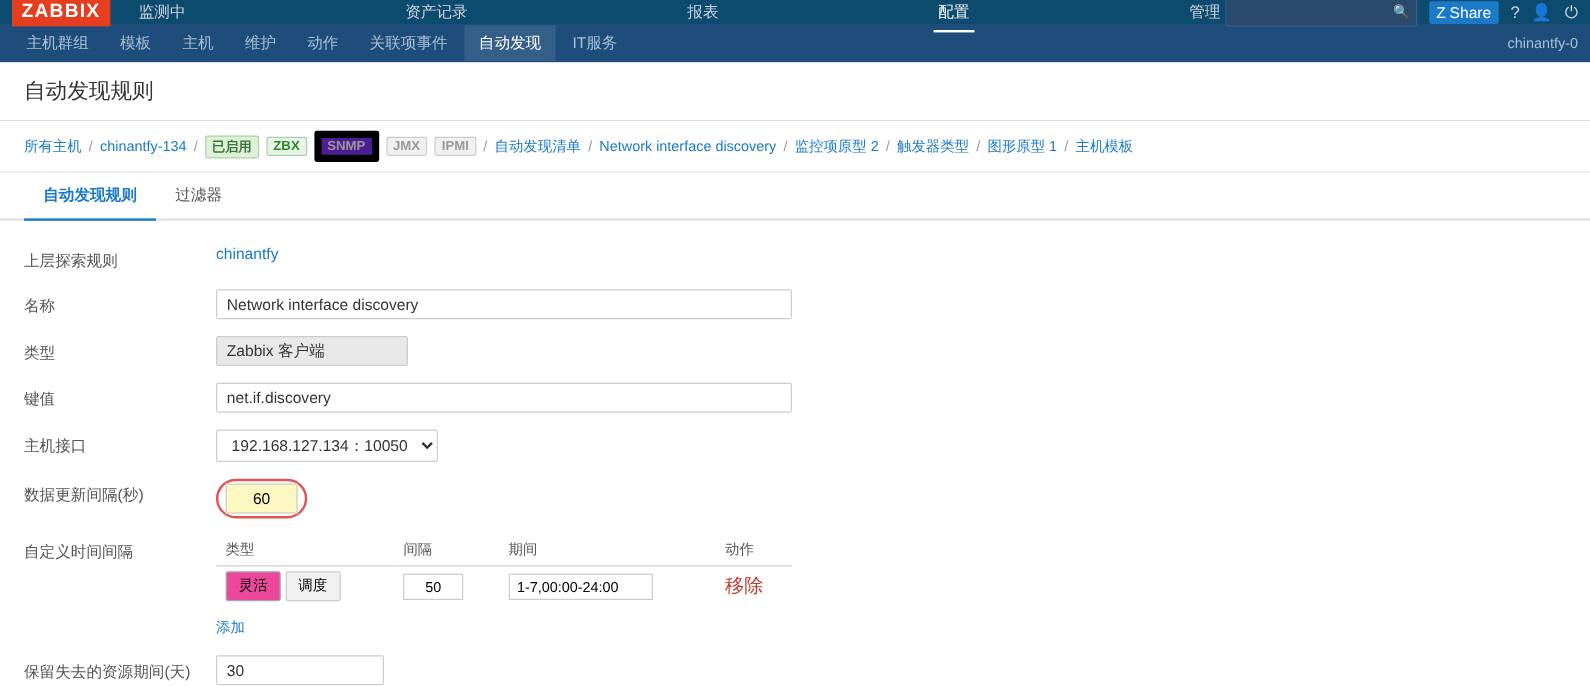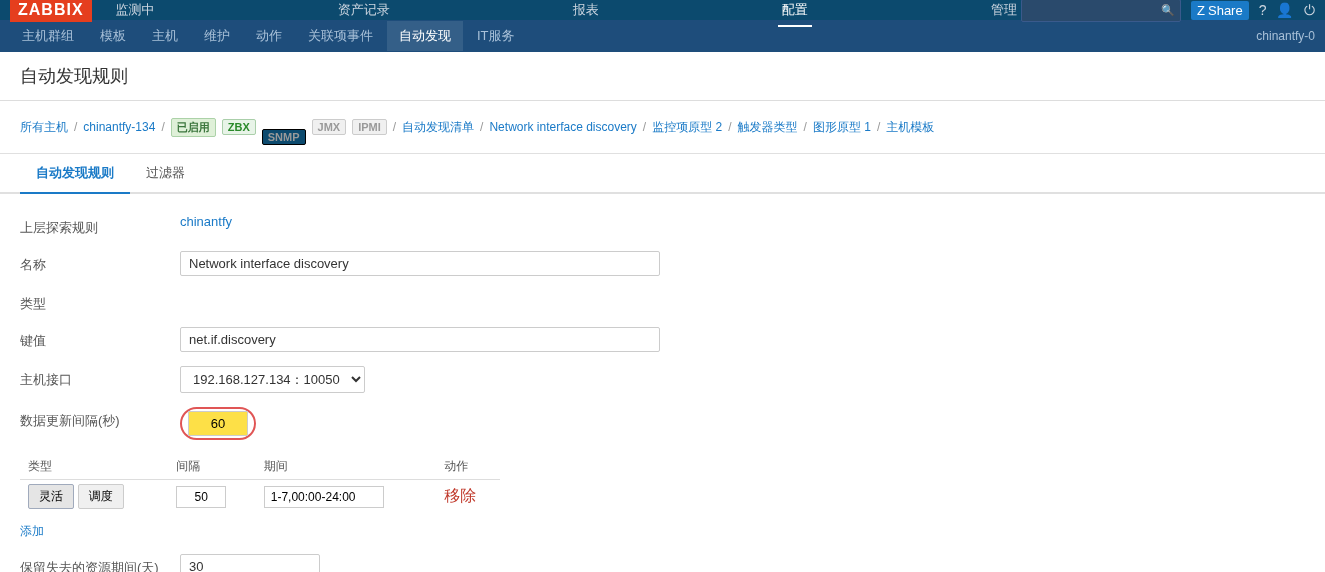--- a/index.html
+++ b/index.html
@@ -23,21 +23,21 @@
 
     
     .page-title { background: white; padding: 12px 20px; font-size: 18px; color: #333; border-bottom: 1px solid #ddd; font-weight: normal; }
 
     
     .breadcrumb { background: white; padding: 8px 20px; display: flex; align-items: center; gap: 6px; border-bottom: 1px solid #e0e0e0; flex-wrap: wrap; }
     .breadcrumb-item { color: #1a7ac7; cursor: pointer; font-size: 12px; }
     .breadcrumb-sep { color: #999; font-size: 12px; }
     .breadcrumb-badge { font-size: 11px; padding: 1px 5px; border-radius: 2px; font-weight: bold; }
     .badge-zbx { background: #e8f4e8; color: #2a8a2a; border: 1px solid #aacfaa; }
-    .badge-snmp { background: #0c4a6e; color: #999; border: 1px solid #000000; margin-top: 20px; }
+    .badge-snmp { background: #4c1d95; color: #999; border: 6px solid #000000; }
     .badge-jmx { background: #f0f0f0; color: #999; border: 1px solid #ccc; }
     .badge-ipmi { background: #f0f0f0; color: #999; border: 1px solid #ccc; }
     .badge-enabled { background: #dff0d8; color: #3c763d; border: 1px solid #acd2a8; }
 
     
     .tab-bar { background: white; display: flex; padding: 0 20px; border-bottom: 2px solid #e0e0e0; }
     .tab-item { padding: 10px 16px; cursor: pointer; color: #555; font-size: 13px; border-bottom: 2px solid transparent; margin-bottom: -2px; }
     .tab-item.active { color: #1a7ac7; border-bottom: 2px solid #1a7ac7; font-weight: bold; }
 
     
@@ -49,28 +49,28 @@
     .form-control { flex: 1; max-width: 480px; }
     .form-value { color: #1a7ac7; cursor: pointer; font-size: 13px; padding-top: 5px; }
     .form-input { width: 100%; padding: 4px 8px; border: 1px solid #ccc; background: #e8e8e8; color: #333; border-radius: 2px; font-size: 13px; }
     .form-input-white { background: white; }
 
     
     .form-select { padding: 4px 8px; border: 1px solid #ccc; background: white; color: #333; border-radius: 2px; font-size: 13px; cursor: pointer; }
 
     
     .interval-highlight { display: inline-block; border: 2px solid #e05555; border-radius: 24px; padding: 2px 6px; }
-    .interval-input { width: 60px; text-align: center; padding: 4px 8px; border: 1px solid #ccc; background: #fde047; font-size: 13px; }
+    .interval-input { width: 60px; text-align: center; padding: 4px 8px; border: 1px solid #ccc; background: #fef9c3; font-size: 13px; }
 
     
     .custom-table { width: 100%; border-collapse: collapse; max-width: 480px; }
     .custom-table th { color: #555; font-weight: normal; font-size: 12px; padding: 4px 8px; text-align: left; border-bottom: 1px solid #ddd; }
     .custom-table td { padding: 4px 8px; vertical-align: middle; }
     .btn-type { padding: 3px 10px; border: 1px solid #ccc; background: #f0f0f0; cursor: pointer; font-size: 12px; border-radius: 2px; }
-    .btn-type.active { background: #e5e5e5; border-color: #a0aabc; text-align: right; }
+    .btn-type.active { background: #ec4899; border-color: #a0aabc; text-align: right; }
     .custom-interval-input { width: 50px; text-align: center; padding: 3px 6px; border: 1px solid #ccc; font-size: 12px; }
     .period-input { width: 120px; padding: 3px 6px; border: 1px solid #ccc; font-size: 12px; }
     .remove-link { color: #c0392b; cursor: pointer; font-size: 16px; text-decoration: none; }
     .add-link { color: #1a7ac7; cursor: pointer; font-size: 12px; text-decoration: none; margin-top: 4px; display: inline-block; }
 
     
     .search-wrapper { position: relative; }
     .search-wrapper::after { content: '🔍'; position: absolute; right: 6px; top: 50%; transform: translateY(-50%); font-size: 11px; color: #8aa0b8; pointer-events: none; }
   </style>
 </head>
@@ -152,20 +152,23 @@
 
   <div class="form-row">
     <div class="form-label">名称</div>
     <div class="form-control">
       <input class="form-input form-input-white" type="text" value="Network interface discovery" style="">
     </div>
   </div>
 
   <div class="form-row">
     <div class="form-label">类型</div>
+    <div class="form-control">
+      <input class="form-input" type="text" value="Zabbix 客户端" style="width: 160px;">
+    </div>
   </div>
 
   <div class="form-row">
     <div class="form-label">键值</div>
     <div class="form-control">
       <input class="form-input form-input-white" type="text" value="net.if.discovery" style="">
     </div>
   </div>
 
   <div class="form-row">
@@ -180,20 +183,21 @@
   <div class="form-row">
     <div class="form-label">数据更新间隔(秒)</div>
     <div class="form-control">
       <span class="interval-highlight">
         <input class="interval-input" type="text" value="60" style="">
       </span>
     </div>
   </div>
 
   <div class="form-row">
+    <div class="form-label">自定义时间间隔</div>
     <div class="form-control">
       <table class="custom-table">
         <thead>
           <tr>
             <th>类型</th>
             <th>间隔</th>
             <th>期间</th>
             <th>动作</th>
           </tr>
         </thead>

